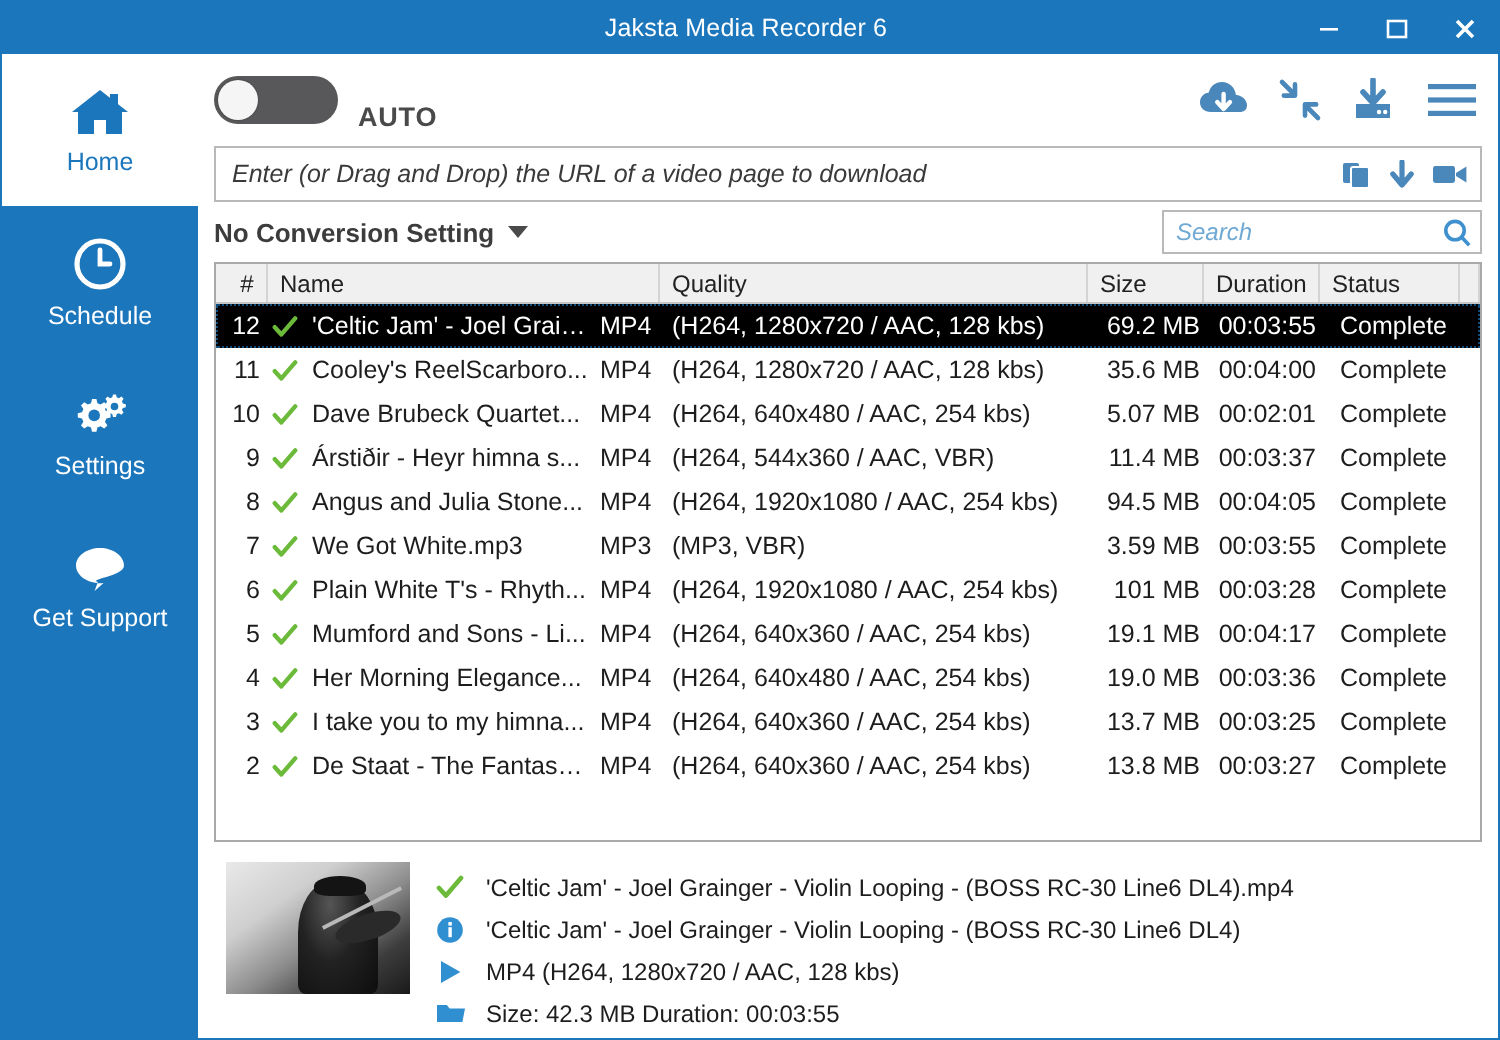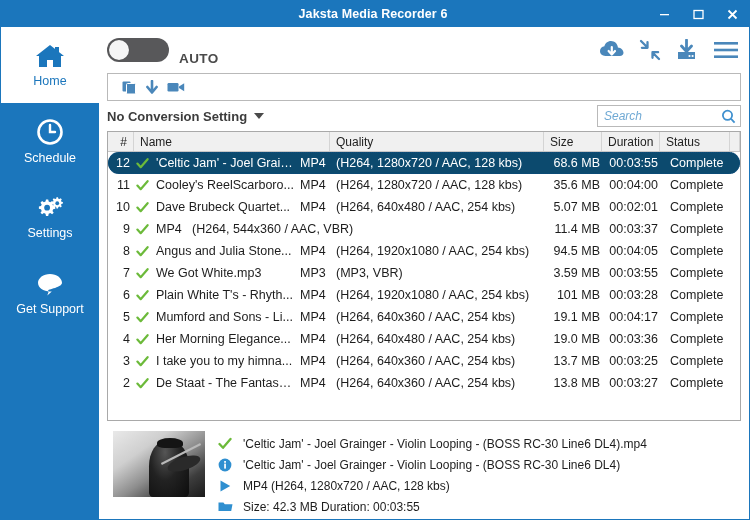--- a/index.html
+++ b/index.html
@@ -29,21 +29,20 @@
     position: relative;
   }
   .titlebar-title {
     position: absolute;
     left: 0; right: 4px;
     text-align: center;
     font-size: 12.5px;
     line-height: 26px;
     color: #ffffff;
     letter-spacing: .1px;
-    font-weight: bold;
   }
   .win-controls {
     margin-left: auto;
     display: flex;
     height: 26px;
     z-index: 2;
   }
   .win-btn {
     width: 34px; height: 26px;
     display: flex; align-items: center; justify-content: center;
@@ -164,21 +163,21 @@
   }
   .conv-select {
     display: flex; align-items: center; gap: 7px;
     font-size: 13px; color: #3c3c3c;
     cursor: pointer;
     font-weight: bold;
   }
   .caret { width: 0; height: 0; border-left: 5px solid transparent; border-right: 5px solid transparent; border-top: 6px solid #4a4a4a; }
   .search-box {
     margin-left: auto;
-    width: 144px; height: 22px;
+    width: 160px; height: 22px;
     border: 1px solid #b9b9b9;
     display: flex; align-items: center;
     padding: 0 4px 0 6px;
     background: #fff;
   }
   .search-input {
     flex: 1 1 auto; border: none; outline: none; min-width: 0;
     font-family: "Liberation Sans", sans-serif;
     font-size: 12px; font-style: italic; color: #6fa9d4; background: transparent;
   }
@@ -215,21 +214,21 @@
   }
   .tbody { flex: 1 1 auto; overflow: hidden; }
   .trow {
     display: flex;
     height: 22px;
     font-size: 12.5px;
     color: #1d1d1d;
     align-items: center;
     cursor: default;
   }
-  .trow.selected { background: #0c4a6e; color: #ffffff; outline: 1px dotted #0c4c7e; outline-offset: -1px; border-radius: 11px; }
+  .trow.selected { background: #000000; color: #ffffff; outline: 1px dotted #0c4c7e; outline-offset: -1px; }
   .cell { overflow: hidden; white-space: nowrap; text-overflow: ellipsis; padding-left: 6px; }
   .c-num  { width: 26px; flex: 0 0 26px; text-align: right; padding-left: 0; padding-right: 4px; }
   .c-chk  { width: 16px; flex: 0 0 16px; padding-left: 0; display: flex; align-items: center; justify-content: center; }
   .c-name { width: 144px; flex: 0 0 144px; }
   .c-fmt  { width: 36px; flex: 0 0 36px; }
   .c-qual { flex: 1 1 auto; min-width: 0; }
   .c-size { width: 58px; flex: 0 0 58px; text-align: right; padding-left: 0; padding-right: 6px; }
   .c-dur  { width: 58px; flex: 0 0 58px; text-align: right; padding-left: 0; padding-right: 6px; }
   .c-stat { width: 76px; flex: 0 0 76px; padding-left: 6px; }
   .hdr-num { width: 26px; flex: 0 0 26px; justify-content: center; padding-left: 0; }
@@ -405,20 +404,21 @@
             <svg width="26" height="20" viewBox="0 0 26 20">
               <rect x="1" y="2" width="24" height="2.6"></rect>
               <rect x="1" y="8.7" width="24" height="2.6"></rect>
               <rect x="1" y="15.4" width="24" height="2.6"></rect>
             </svg>
           </span>
         </div>
       </div>
 
       <div class="urlbar-wrap">
+        <input class="urlbar-input" type="text" placeholder="Enter (or Drag and Drop) the URL of a video page to download" style="">
         <span class="url-icons">
           <span>
             <svg width="15" height="15" viewBox="0 0 15 15">
               <rect x="0.5" y="1.5" width="8" height="10" rx="1"></rect>
               <rect x="4.5" y="3.5" width="9" height="10.5" rx="1" fill="#4a87ba" stroke="#ffffff" stroke-width="1"></rect>
             </svg>
           </span>
           <span>
             <svg width="14" height="15" viewBox="0 0 14 15">
               <path d="M7 1 L7 9 M2.4 7 L7 12.5 L11.6 7" stroke="#4a87ba" stroke-width="2.6" fill="none" stroke-linecap="round" stroke-linejoin="round"></path>
@@ -463,21 +463,21 @@
             <div class="trow selected">
               <div class="cell c-num">12</div>
               <div class="cell c-chk check">
                 <svg width="13" height="13" viewBox="0 0 13 13">
                   <path d="M1.4 6.6 L4.7 10.2 L11.6 2.2" stroke="#6cba3a" stroke-width="2.2" fill="none" stroke-linecap="round" stroke-linejoin="round"></path>
                 </svg>
               </div>
               <div class="cell c-name">'Celtic Jam'  - Joel Grain...</div>
               <div class="cell c-fmt">MP4</div>
               <div class="cell c-qual">(H264, 1280x720 / AAC, 128 kbs)</div>
-              <div class="cell c-size">68.6 MB</div>
+              <div class="cell c-size">69.2 MB</div>
               <div class="cell c-dur">00:03:55</div>
               <div class="cell c-stat">Complete</div>
             </div>
             <div class="trow">
               <div class="cell c-num">11</div>
               <div class="cell c-chk check">
                 <svg width="13" height="13" viewBox="0 0 13 13">
                   <path d="M1.4 6.6 L4.7 10.2 L11.6 2.2" stroke="#6cba3a" stroke-width="2.2" fill="none" stroke-linecap="round" stroke-linejoin="round"></path>
                 </svg>
               </div>
@@ -502,20 +502,21 @@
               <div class="cell c-dur">00:02:01</div>
               <div class="cell c-stat">Complete</div>
             </div>
             <div class="trow">
               <div class="cell c-num">9</div>
               <div class="cell c-chk check">
                 <svg width="13" height="13" viewBox="0 0 13 13">
                   <path d="M1.4 6.6 L4.7 10.2 L11.6 2.2" stroke="#6cba3a" stroke-width="2.2" fill="none" stroke-linecap="round" stroke-linejoin="round"></path>
                 </svg>
               </div>
+              <div class="cell c-name">Árstiðir - Heyr himna s...</div>
               <div class="cell c-fmt">MP4</div>
               <div class="cell c-qual">(H264, 544x360 / AAC, VBR)</div>
               <div class="cell c-size">11.4 MB</div>
               <div class="cell c-dur">00:03:37</div>
               <div class="cell c-stat">Complete</div>
             </div>
             <div class="trow">
               <div class="cell c-num">8</div>
               <div class="cell c-chk check">
                 <svg width="13" height="13" viewBox="0 0 13 13">

